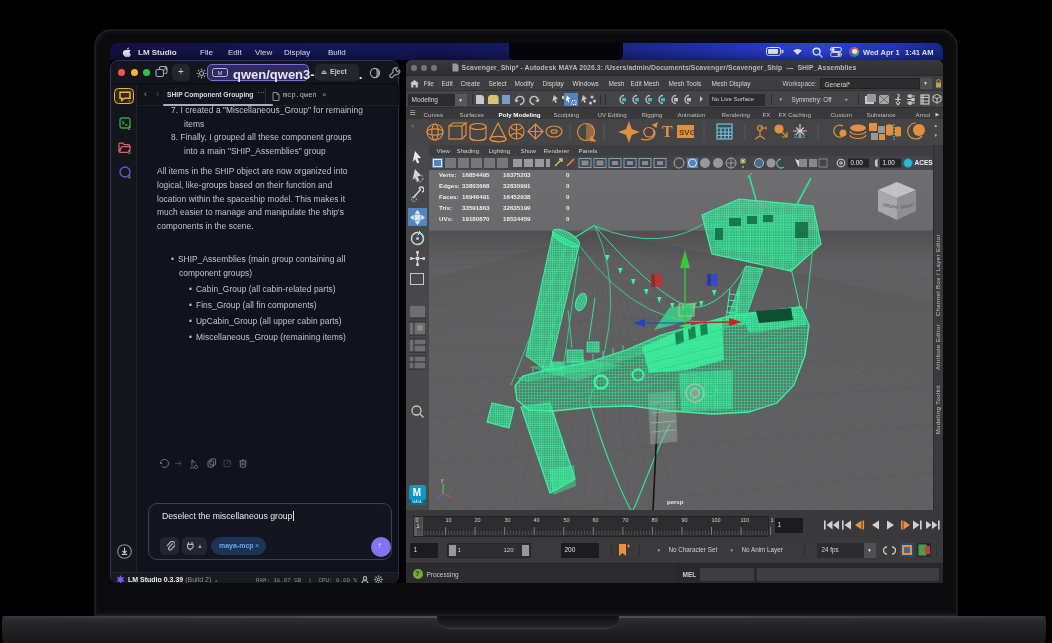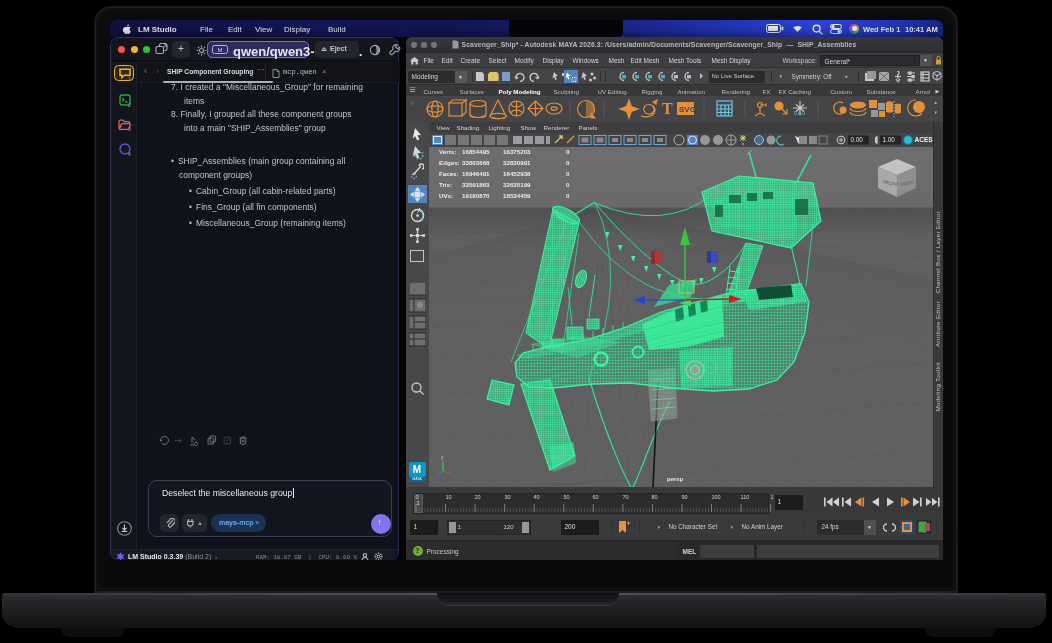--- a/index.html
+++ b/index.html
@@ -1,19 +1,19 @@
 <!DOCTYPE html>
 <html><head>
 <meta charset="utf-8">
 <style>
   * { margin:0; padding:0; box-sizing:border-box; }
   html,body { width:1052px; height:643px; background:#000; overflow:hidden;
     font-family:"Liberation Sans", sans-serif; }
   .abs { position:absolute; }
-  #stage { position:relative; width:1052px; height:565px; background:#000; }
+  #stage { position:relative; width:1052px; height:565px; background:#000;margin-top:23px; }
 
   
   #base { position:absolute; left:2px; top:593px; width:1044px; height:35px;
     border-radius:5px 5px 15px 15px;
     background:linear-gradient(180deg,#333337 0%,#28282b 18%,#202023 45%,#18181b 80%,#121214 100%); }
   #base:before { content:""; position:absolute; left:0; top:0; width:100%; height:1.5px;
     background:linear-gradient(90deg,#333338,#4a4a50 30%,#50505a 50%,#4a4a50 70%,#333338); border-radius:5px 5px 0 0;}
   #notch { position:absolute; left:437px; top:593px; width:182px; height:12px;
     border-radius:0 0 14px 14px; background:linear-gradient(180deg,#101012,#1d1d20 70%,#2a2a2e);
     box-shadow:0 1px 0 #3a3a3f; }
@@ -93,22 +93,22 @@
       </svg>
       <svg class="abs" style="left:719.5px;top:3.5px;" width="12" height="10" viewBox="0 0 12 10">
         <rect x="0.5" y="0.5" width="11" height="4" rx="2" fill="none" stroke="#eef0f6"></rect>
         <circle cx="3" cy="2.5" r="1.6" fill="#eef0f6"></circle>
         <rect x="0.5" y="5.5" width="11" height="4" rx="2" fill="none" stroke="#eef0f6"></rect>
         <circle cx="9" cy="7.5" r="1.6" fill="#eef0f6"></circle>
       </svg>
       <span class="abs" style="left:739px;top:3.5px;width:10px;height:10px;border-radius:50%;
         background:conic-gradient(#e24b4b,#e2a13c,#60b85c,#3f74d8,#8a52c9,#e24b4b);"></span>
       <span class="abs" style="left:741.5px;top:6px;width:5px;height:5px;border-radius:50%;background:#f5f6fa;"></span>
-      <span class="mbL mbB" style="left:753px;font-size:7.5px;">Wed Feb 1</span>
-      <span class="mbL mbB" style="left:795px;font-size:7.5px;">10:41 AM</span>
+      <span class="mbL mbB" style="left:753px;font-size:7.5px;">Wed Apr 1</span>
+      <span class="mbL mbB" style="left:795px;font-size:7.5px;">1:41 AM</span>
     </div>
     <div id="lmwin">
 
       <div class="abs" style="left:0;top:0;width:100%;height:23px;background:#15161d;border-radius:8px 8px 0 0;border-bottom:1px solid #0a0b10;">
         <span class="tl" style="left:7px;background:#f5544d;"></span>
         <span class="tl" style="left:19.5px;background:#f5b52f;"></span>
         <span class="tl" style="left:32px;background:#31c245;"></span>
         <svg class="abs" style="left:44px;top:5px;" width="13" height="12" viewBox="0 0 13 12">
           <rect x="1" y="3.5" width="7.5" height="7" rx="1.5" fill="none" stroke="#a7abb5" stroke-width="1.1"></rect>
           <path d="M4.5 3.5 V2 a1.5 1.5 0 0 1 1.5 -1.5 H10 a2 2 0 0 1 2 2 V6 a1.5 1.5 0 0 1 -1.5 1.5 H9.4" fill="none" stroke="#a7abb5" stroke-width="1.1"></path>
@@ -173,24 +173,26 @@
           <path d="M1 .5 H5 L7 2.5 V8.5 H1 Z M5 .5 V2.5 H7" fill="none" stroke="#8b9097" stroke-width="1"></path>
         </svg>
         <span class="abs" style="left:146px;top:6px;color:#b9bdc5;font-size:7px;font-family:'Liberation Mono',monospace;">mcp.qwen</span>
         <span class="abs" style="left:185px;top:5px;color:#8b9097;font-size:8px;">×</span>
         <span class="abs" style="left:26px;top:18.5px;width:110px;height:2.5px;background:#aab0ba;border-radius:2px;"></span>
       </div>
 
       <div class="abs" style="left:46px;top:43px;width:240px;color:#bfc5cf;font-size:8.4px;line-height:13.6px;letter-spacing:.05px;">
         <div style="padding-left:27px;text-indent:-13px;">7. I created a "Miscellaneous_Group" for remaining<br>items</div>
         <div style="padding-left:27px;text-indent:-13px;">8. Finally, I grouped all these component groups<br>into a main "SHIP_Assemblies" group</div>
+        <div style="margin-top:7px;">All items in the SHIP object are now organized into<br>logical, like-groups based on their function and<br>location within the spaceship model. This makes it<br>much easier to manage and manipulate the ship's<br>components in the scene.</div>
         <div style="margin-top:20px;">
           <div class="li1"><span class="bu">•</span>SHIP_Assemblies (main group containing all<br>component groups)</div>
           <div class="li2"><span class="bu">•</span>Cabin_Group (all cabin-related parts)</div>
           <div class="li2"><span class="bu">•</span>Fins_Group (all fin components)</div>
+          <div class="li2"><span class="bu">•</span>UpCabin_Group (all upper cabin parts)</div>
           <div class="li2"><span class="bu">•</span>Miscellaneous_Group (remaining items)</div>
         </div>
       </div>
 
       <svg class="abs" style="left:48px;top:397px;" width="100" height="11" viewBox="0 0 100 11">
 
         <g fill="none" stroke="#71777f" stroke-width="1">
           <path d="M1.5 5.5 a4 4 0 1 1 1.2 2.8 M1.2 4.2 l.4 1.6 1.6 -.5"></path>
           <path d="M16 5.5 h6 M19.5 3 l2.8 2.5 -2.8 2.5" opacity=".45"></path>
           <path d="M33 2 v5.5 M33 2 l3.5 3 M36.8 7.2 a1.6 1.6 0 1 0 .1 0 M33 9 a1.3 1.3 0 1 0 .1 0"></path>

